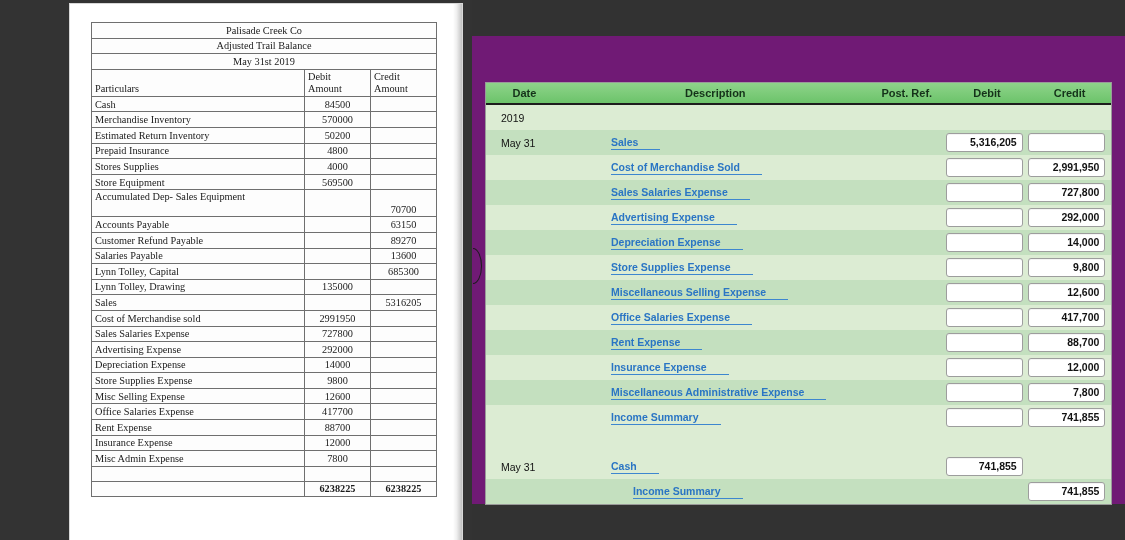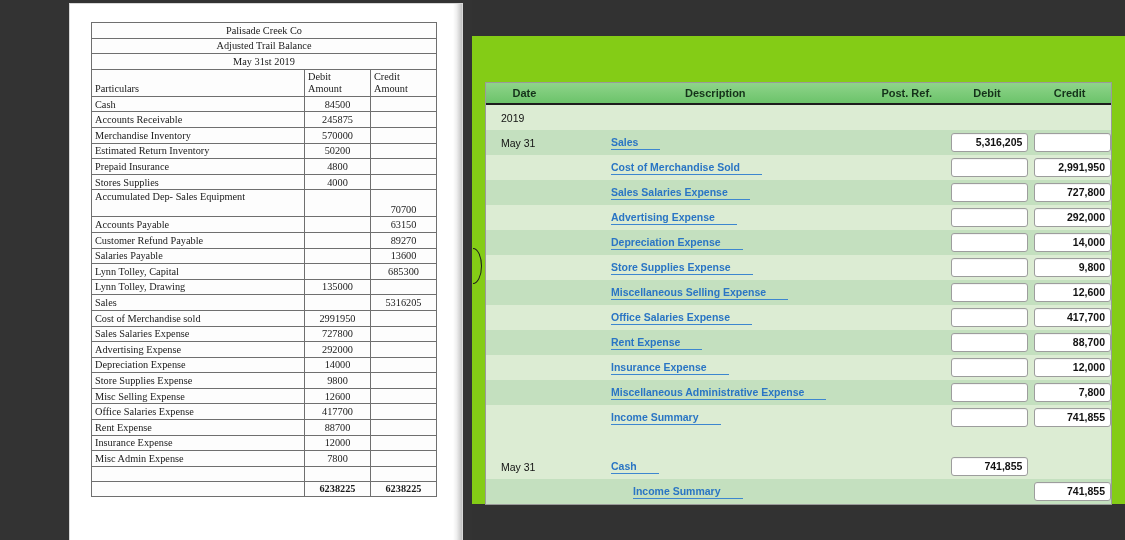--- a/index.html
+++ b/index.html
@@ -74,21 +74,21 @@
   #right-pane {
     position: absolute;
     left: 472px; top: 0;
     width: 653px; height: 540px;
     background: #323232;
   }
   #app-window {
     position: absolute;
     left: 0px; top: 36px;
     width: 653px; height: 468px;
-    background: #84cc16;
+    background: #701a75;
   }
   #arc-handle {
     position: absolute;
     left: -8px; top: 212px;
     width: 18px; height: 36px;
     border: 1.6px solid #1c1c1c;
     border-radius: 50%;
     background: transparent;
     clip-path: inset(0 0 0 50%);
     z-index: 5;
@@ -131,21 +131,21 @@
   .cell.date {
     width: 78px;
     padding-left: 15px;
     font-size: 10.5px;
     color: #111;
   }
   .cell.desc { width: 310px; }
   .cell.ref  { width: 79px; }
   .cell.amt  {
     width: 84px;
-    justify-content: flex-end;
+    justify-content: flex-start;
   }
 
   .acct {
     display: inline-block;
     margin-left: 48px;
     font-size: 10.5px;
     font-weight: bold;
     color: #2a75c4;
     border-bottom: 1.4px solid #3d86cf;
     padding-bottom: 1px;
@@ -195,42 +195,42 @@
                 <td class="lbl tall">Particulars</td>
                 <td class="hd">Debit<br>Amount</td>
                 <td class="hd">Credit<br>Amount</td>
               </tr>
               <tr>
                 <td class="lbl">Cash</td>
                 <td class="num">84500</td>
                 <td class="num"></td>
               </tr>
               <tr>
-                <td class="lbl">Accounts Receivable</td>
-                <td class="num">245875</td>
-                <td class="num"></td>
-              </tr>
-              <tr>
                 <td class="lbl">Merchandise Inventory</td>
                 <td class="num">570000</td>
                 <td class="num"></td>
               </tr>
               <tr>
                 <td class="lbl">Estimated Return Inventory</td>
                 <td class="num">50200</td>
                 <td class="num"></td>
               </tr>
               <tr>
                 <td class="lbl">Prepaid Insurance</td>
                 <td class="num">4800</td>
                 <td class="num"></td>
               </tr>
               <tr>
                 <td class="lbl">Stores Supplies</td>
                 <td class="num">4000</td>
+                <td class="num"></td>
+              </tr>
+              <tr>
+                <td class="lbl">Store Equipment</td>
+                <td class="num">569500</td>
                 <td class="num"></td>
               </tr>
               <tr>
                 <td class="lbl twoline">Accumulated Dep- Sales Equipment</td>
                 <td class="num tall"></td>
                 <td class="num tall">70700</td>
               </tr>
               <tr>
                 <td class="lbl">Accounts Payable</td>
                 <td class="num"></td>

